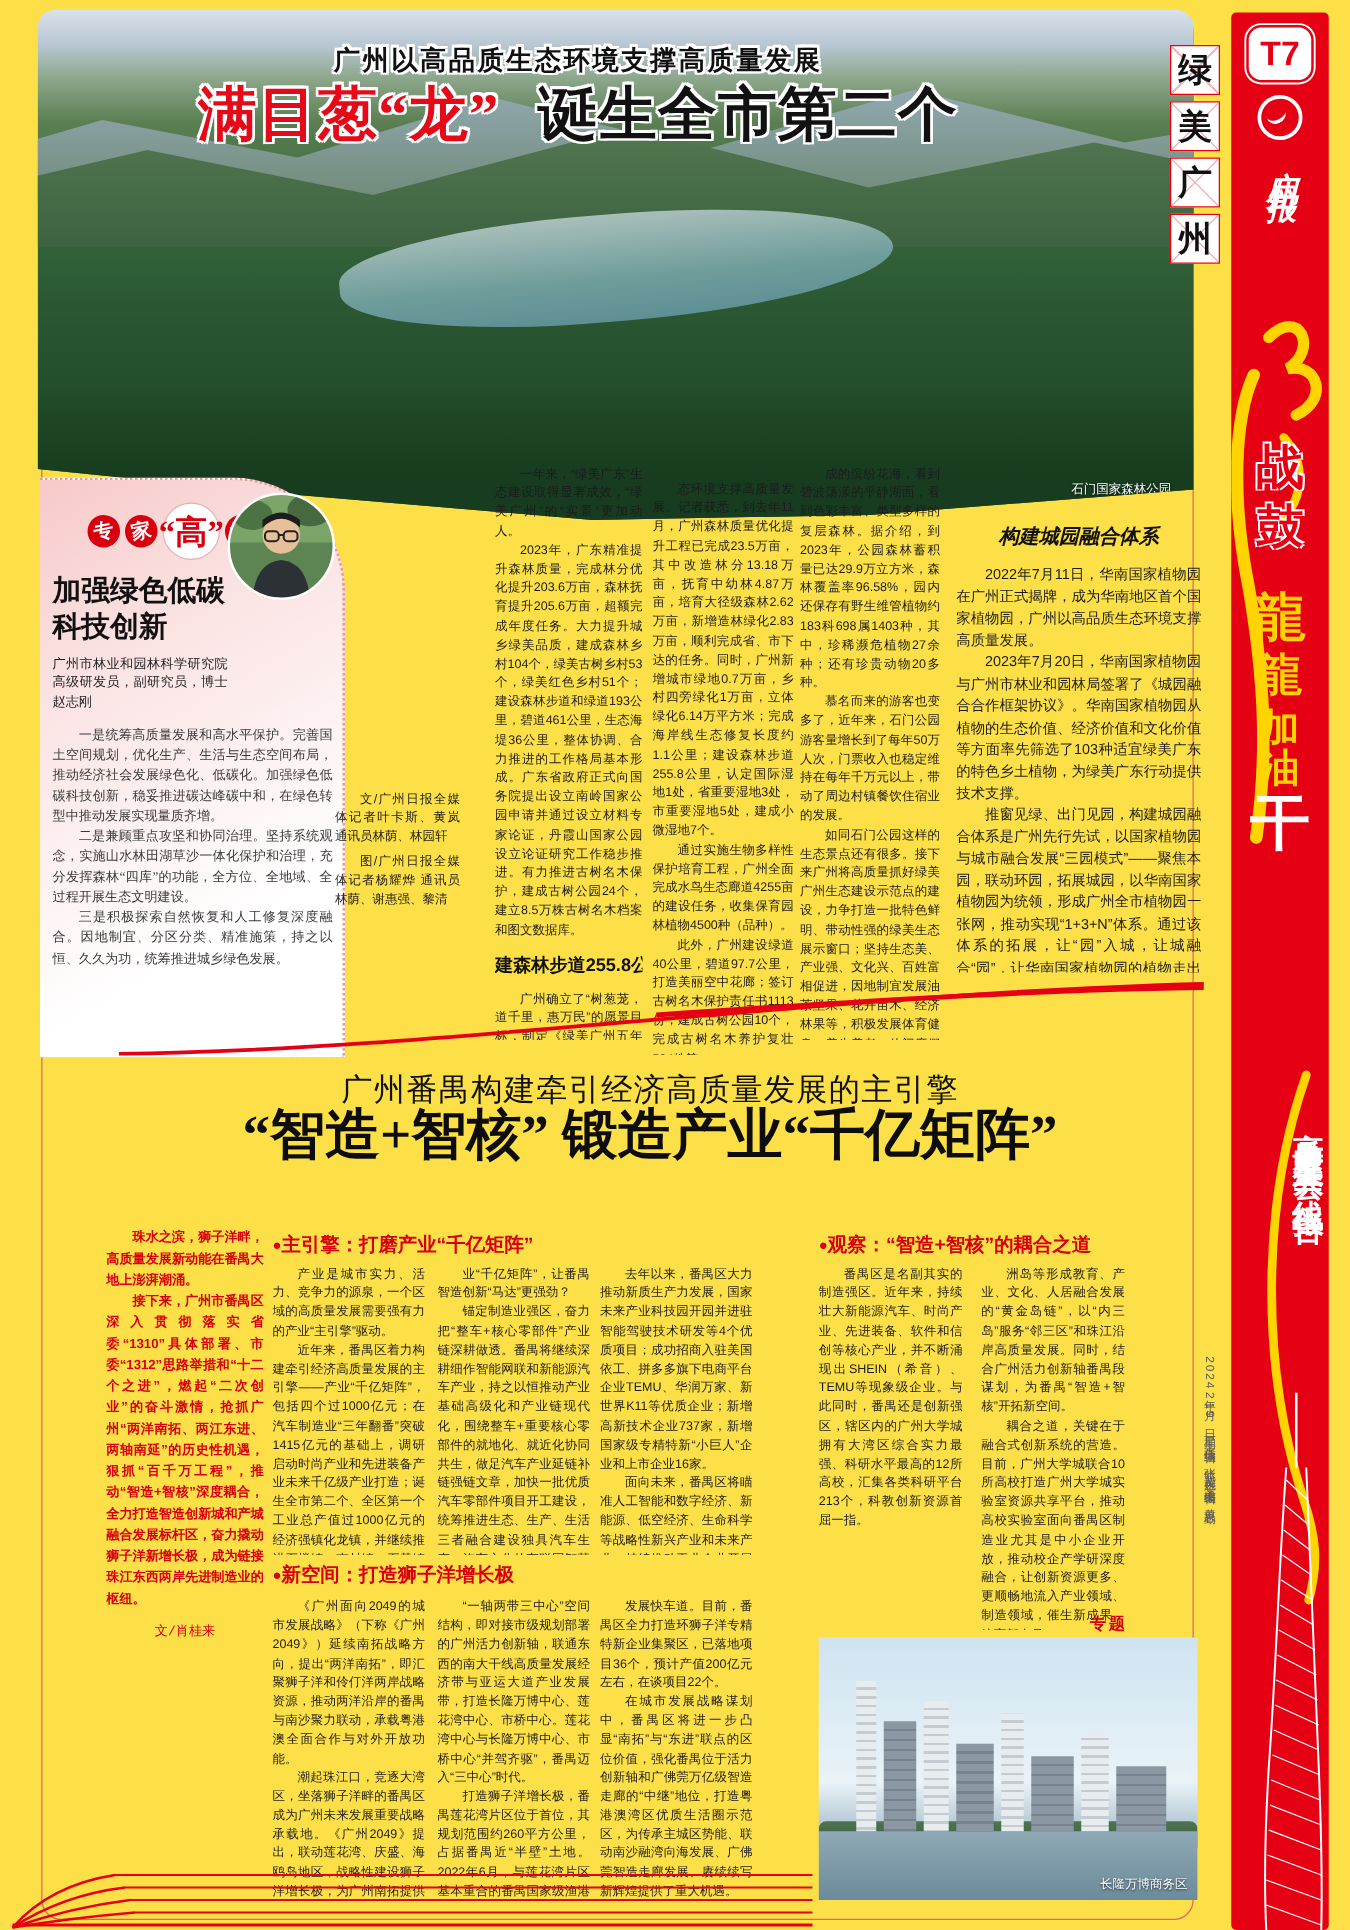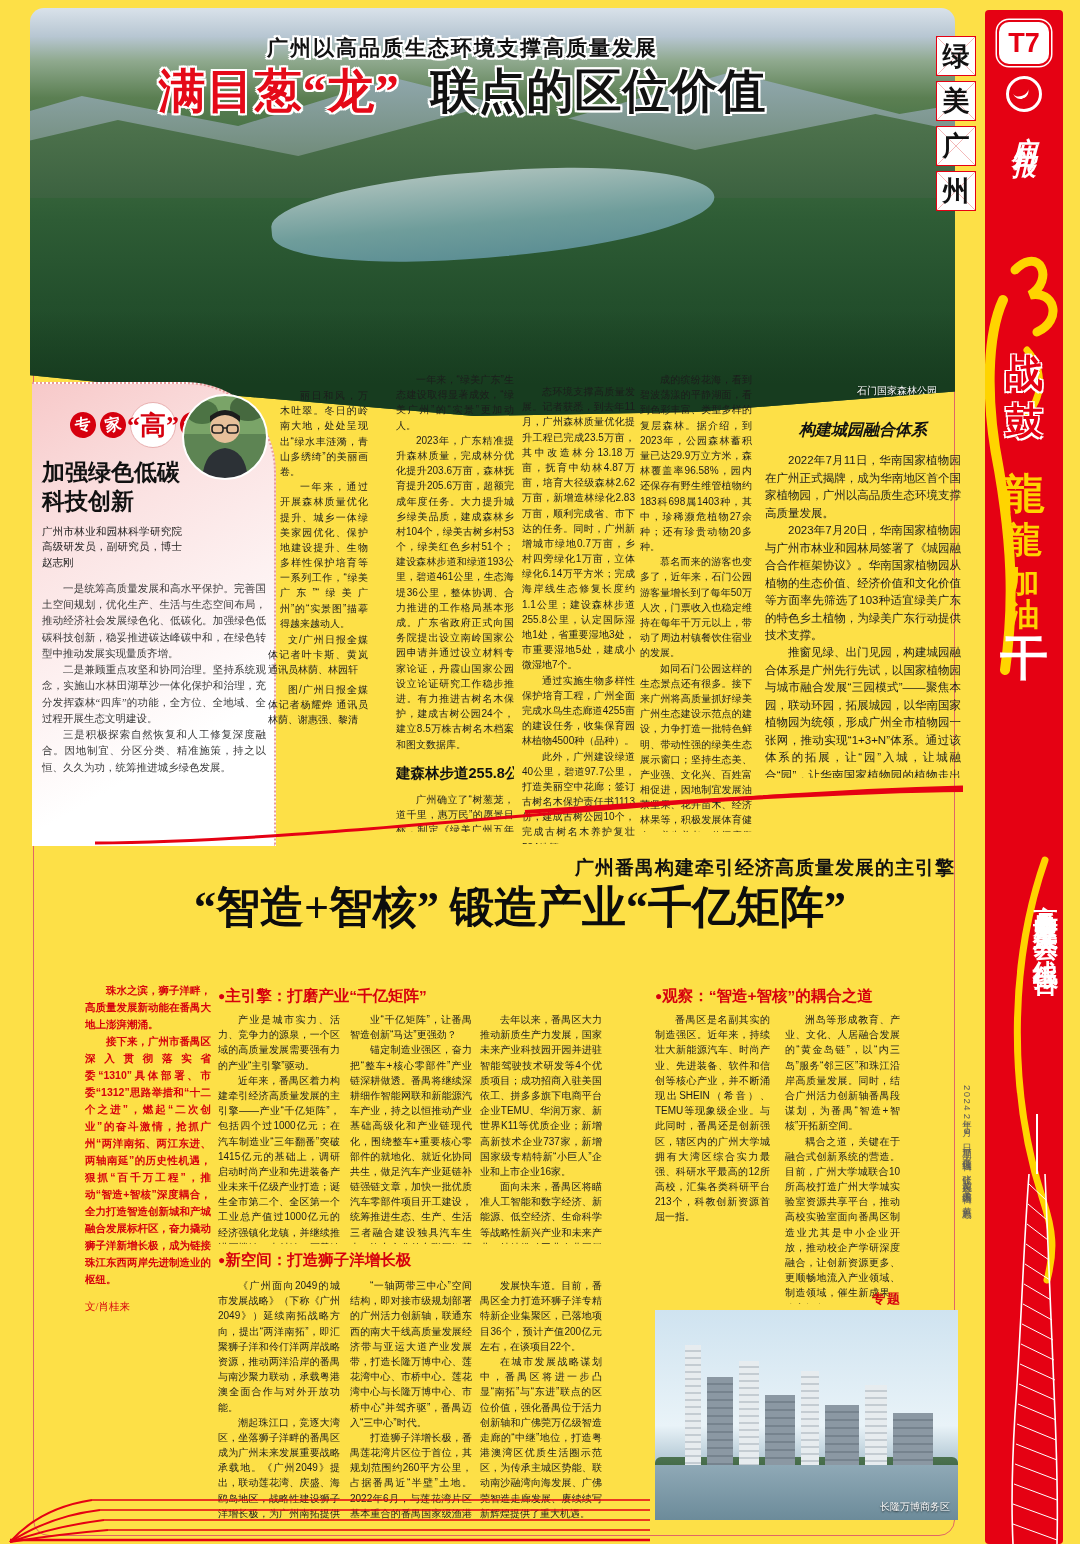--- a/index.html
+++ b/index.html
@@ -53,27 +53,27 @@
   .ex-quote p{margin:0;text-indent:2em;}
   
   .col{position:absolute;font-size:10px;line-height:1.52;color:#1c1c1c;text-align:justify;overflow:hidden;}
   .col p{margin:0;text-indent:2em;}
   .col .byline{text-indent:2em;margin-top:4px;}
   .subhead1{font-size:14.5px;font-weight:bold;color:#111;margin:10px 0 8px 0;text-indent:0 !important;white-space:nowrap;}
   .subhead2{font-size:16px;font-weight:bold;color:#111;text-align:center;margin:0 0 10px 0;text-indent:0 !important;font-style:italic;}
   
   .swoosh{position:absolute;left:95px;top:765px;}
   
-  .b-kicker{position:absolute;left:85px;top:855px;width:870px;text-align:right;font-size:19px;font-weight:bold;color:#111;letter-spacing:1px;}
+  .b-kicker{position:absolute;left:85px;top:855px;width:870px;text-align:center;font-size:25px;font-weight:normal;color:#111;letter-spacing:1px;}
   .b-headline{position:absolute;left:85px;top:878px;width:870px;text-align:center;white-space:nowrap;
     font-family:"Liberation Serif","DejaVu Serif",serif;font-weight:bold;font-size:44px;color:#0d0d0d;}
   .intro{position:absolute;left:85px;top:982px;width:126px;height:508px;font-size:10.5px;line-height:1.62;
     color:#d6000e;text-align:justify;font-weight:bold;overflow:hidden;}
   .intro p{margin:0;text-indent:2em;}
-  .intro .sig{text-align:left;text-indent:0;font-weight:normal;font-family:Liberation Serif, serif;margin-top:10px;}
+  .intro .sig{text-align:center;text-indent:0;font-weight:normal;font-family:Liberation Mono, monospace;margin-top:10px;}
   .sec-head{position:absolute;font-size:15.5px;font-weight:bold;color:#d6000e;white-space:nowrap;}
   .sec-head .dot{font-size:12px;vertical-align:1px;}
   
   .photo-bot{position:absolute;left:655px;top:1310px;width:303px;height:210px;overflow:hidden;
     background:linear-gradient(180deg,#cfe3f0 0%,#e9f3f8 55%,#b9cdd8 70%,#9db4c0 100%);}
   .photo-bot .water{position:absolute;left:0;bottom:0;width:100%;height:26%;background:linear-gradient(180deg,#8fa9b6,#6c8b9a);}
   .bld{position:absolute;background:repeating-linear-gradient(180deg,#8b98a3 0 6px,#76838e 6px 8px);}
   .bld.w{background:repeating-linear-gradient(180deg,#e7ecef 0 5px,#c4ccd2 5px 7px);}
   .trees{position:absolute;left:0;bottom:20%;width:100%;height:10%;background:linear-gradient(180deg,#4d7350,#39603f);border-radius:6px 6px 0 0;}
   .photo-bot .cap{position:absolute;right:8px;bottom:6px;color:#fff;font-size:10px;text-shadow:0 1px 2px rgba(0,0,0,.8);}
@@ -104,21 +104,21 @@
   <div class="frame"></div>
 
   <div class="photo-top">
     <div class="mt mt1"></div>
     <div class="mt mt2"></div>
     <div class="lake"></div>
     <div class="fg"></div>
     <div class="t-kicker outline-w">广州以高品质生态环境支撑高质量发展</div>
     <div class="t-headline">
       <span class="red outline-w">满目葱“龙”</span>
-      <span class="blk outline-w">联点的区位价值</span>
+      <span class="blk outline-w">诞生全市第二个</span>
     </div>
     <div class="photo-cap">石门国家森林公园</div>
   </div>
 
   <div class="lvmei">
     <div class="cell">绿</div>
     <div class="cell">美</div>
     <div class="cell">广</div>
     <div class="cell">州</div>
   </div>
@@ -156,24 +156,20 @@
       </div>
       <div class="ex-bio">广州市林业和园林科学研究院高级研发员，副研究员，博士 赵志刚</div>
     </div>
     <div class="ex-quote">
         <p>一是统筹高质量发展和高水平保护。完善国土空间规划，优化生产、生活与生态空间布局，推动经济社会发展绿色化、低碳化。加强绿色低碳科技创新，稳妥推进碳达峰碳中和，在绿色转型中推动发展实现量质齐增。</p>
         <p>二是兼顾重点攻坚和协同治理。坚持系统观念，实施山水林田湖草沙一体化保护和治理，充分发挥森林“四库”的功能，全方位、全地域、全过程开展生态文明建设。</p>
         <p>三是积极探索自然恢复和人工修复深度融合。因地制宜、分区分类、精准施策，持之以恒、久久为功，统筹推进城乡绿色发展。</p>
       </div>
   </div>
 
-  <div class="col" style="left:280px;top:388px;width:88px;height:240px;">
-      <p>丽日和风，万木吐翠。冬日的岭南大地，处处呈现出“绿水丰涟漪，青山多绣绮”的美丽画卷。</p>
-      <p>一年来，通过开展森林质量优化提升、城乡一体绿美家园优化、保护地建设提升、生物多样性保护培育等一系列工作，“绿美广东”“绿美广州”的“实景图”描摹得越来越动人。</p>
-    </div>
   <div class="col" style="left:268px;top:628px;width:100px;height:130px;">
     <p class="byline">文/广州日报全媒体记者叶卡斯、黄岚 通讯员林荫、林园轩</p>
     <p class="byline">图/广州日报全媒体记者杨耀烨 通讯员林荫、谢惠强、黎清</p>
   </div>
   <div class="col" style="left:396px;top:372px;width:118px;height:460px;">
     <div>
         <p>一年来，“绿美广东”生态建设取得显著成效，“绿美广州”的“实景”更加动人。</p>
         <p>2023年，广东精准提升森林质量，完成林分优化提升203.6万亩，森林抚育提升205.6万亩，超额完成年度任务。大力提升城乡绿美品质，建成森林乡村104个，绿美古树乡村53个，绿美红色乡村51个；建设森林步道和绿道193公里，碧道461公里，生态海堤36公里，整体协调、合力推进的工作格局基本形成。广东省政府正式向国务院提出设立南岭国家公园申请并通过设立材料专家论证，丹霞山国家公园设立论证研究工作稳步推进。有力推进古树名木保护，建成古树公园24个，建立8.5万株古树名木档案和图文数据库。</p>
       </div>
     <div class="subhead1">建森林步道255.8公里</div>

